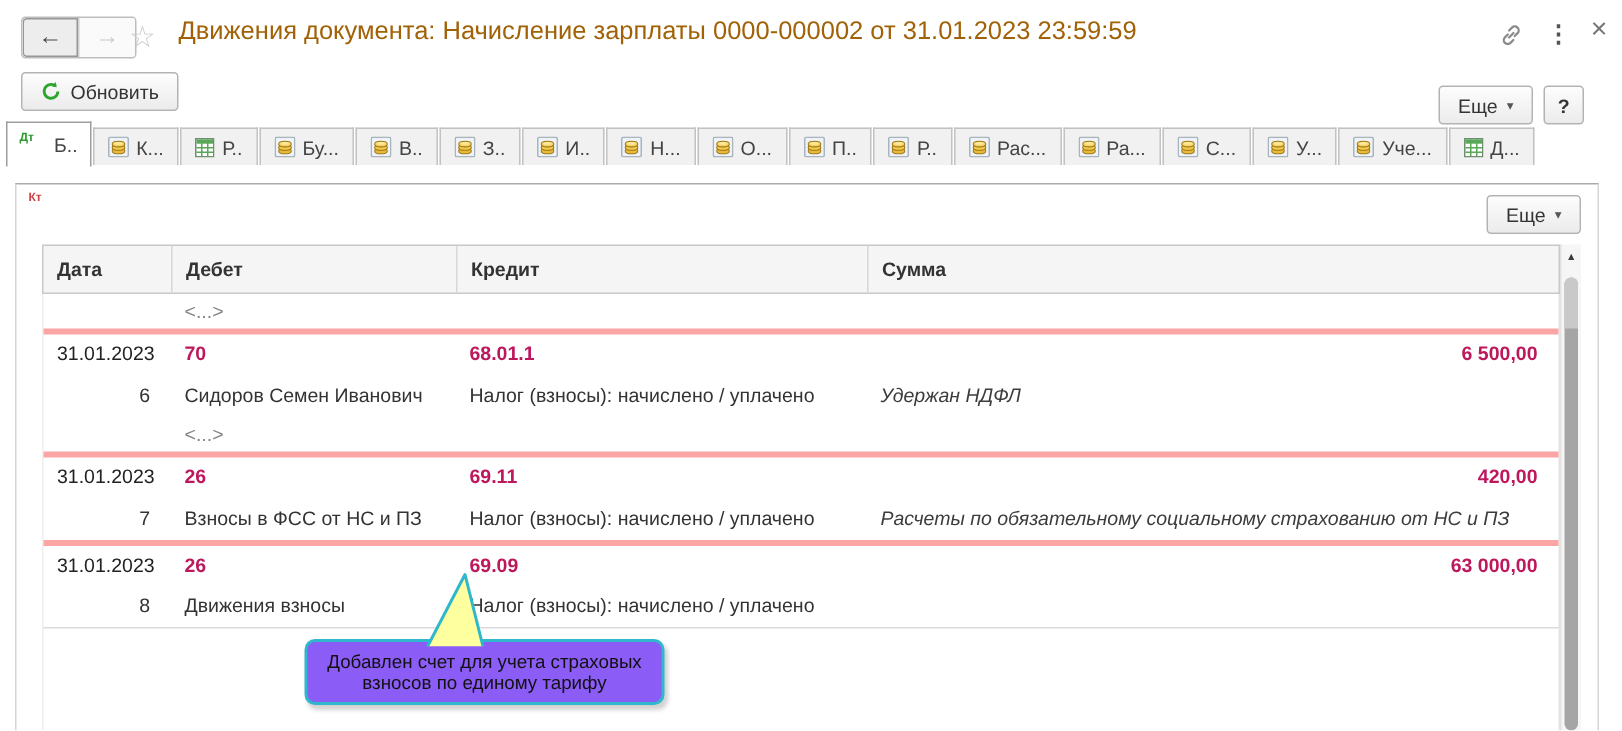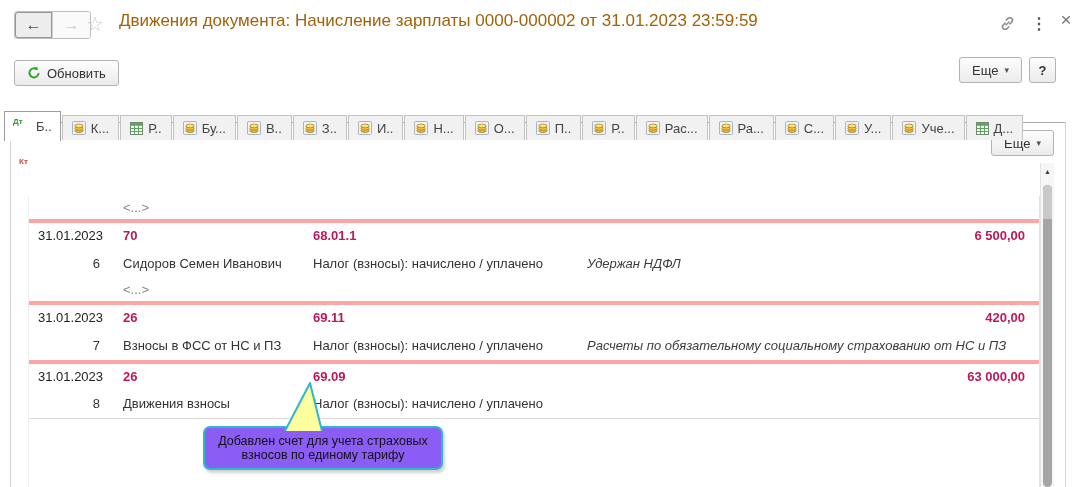--- a/index.html
+++ b/index.html
@@ -17,25 +17,25 @@
   .page-title{position:absolute;left:119px;top:11px;font-size:17px;color:#a16207;white-space:nowrap;}
   .hdr-ic{position:absolute;top:13px;display:flex;align-items:center;justify-content:center;width:20px;height:20px;}
   .ic-link{left:997px;}
   .ic-menu{left:1029px;font-size:16px;color:#555;font-weight:bold;}
   .ic-close{left:1056px;font-size:19px;color:#777;top:10px;}
   
   .btn{display:inline-flex;align-items:center;gap:6px;height:26px;padding:0 12px;
     background:linear-gradient(#fdfdfd,#ebebeb);border:1px solid #b3b3b3;border-radius:3px;
     font-size:13px;color:#333;box-sizing:border-box;cursor:default;white-space:nowrap;}
   .caret{font-size:9px;color:#555;}
-  .btn-refresh{position:absolute;left:14px;top:60px;}
+  .btn-refresh{position:absolute;left:14px;top:48px;}
   .btn-more-top{position:absolute;right:59px;top:57px;}
   .btn-help{position:absolute;right:25px;top:57px;width:27px;padding:0;justify-content:center;font-weight:bold;}
   
-  .tabstrip{position:absolute;left:4px;top:110px;height:30px;display:flex;align-items:flex-end;z-index:3;}
+  .tabstrip{position:absolute;left:4px;top:80px;height:30px;display:flex;align-items:flex-end;z-index:3;}
   .tab{height:25px;display:flex;align-items:center;gap:5px;padding:0 9px;margin-right:1px;
     background:#f1f1f1;border:1px solid #c2c2c2;border-bottom:none;box-sizing:border-box;cursor:default;}
   .tab.active{height:30px;background:#ffffff;border-color:#9d9d9d;margin-bottom:-1px;padding:0 8px;}
   .tab-label{font-size:13px;color:#444;white-space:nowrap;}
   .dtkt{position:relative;width:18px;height:17px;display:inline-block;}
   .dtkt .dt{position:absolute;left:0;top:-1px;font-size:8px;font-weight:bold;}
   .dtkt .kt{position:absolute;left:6px;top:7px;font-size:8px;font-weight:bold;margin-top:32px;}
   
   .panel{position:absolute;left:10px;top:122px;width:1056px;height:365px;background:#fff;
     border-top:1px solid #ababab;border-left:1px solid #d5d5d5;border-right:1px solid #d5d5d5;box-sizing:border-box;z-index:1;}
@@ -313,20 +313,26 @@
     </div>
   </div>
 
 <div class="panel">
   <div class="btn btn-more-inner">
     <span>Еще</span>
     <span class="caret">▾</span>
   </div>
 
   <div class="table">
+    <div class="thead">
+        <div class="th">Дата</div>
+        <div class="th">Дебет</div>
+        <div class="th">Кредит</div>
+        <div class="th">Сумма</div>
+      </div>
     <div class="tbody">
         <div class="trow ellipsis">
           <div class="cell c1"></div>
           <div class="cell c2">&lt;...&gt;</div>
           <div class="cell c3"></div>
           <div class="cell c4"></div>
         </div>
         <div class="trow main">
           <div class="cell c1">31.01.2023</div>
           <div class="cell c2">70</div>

